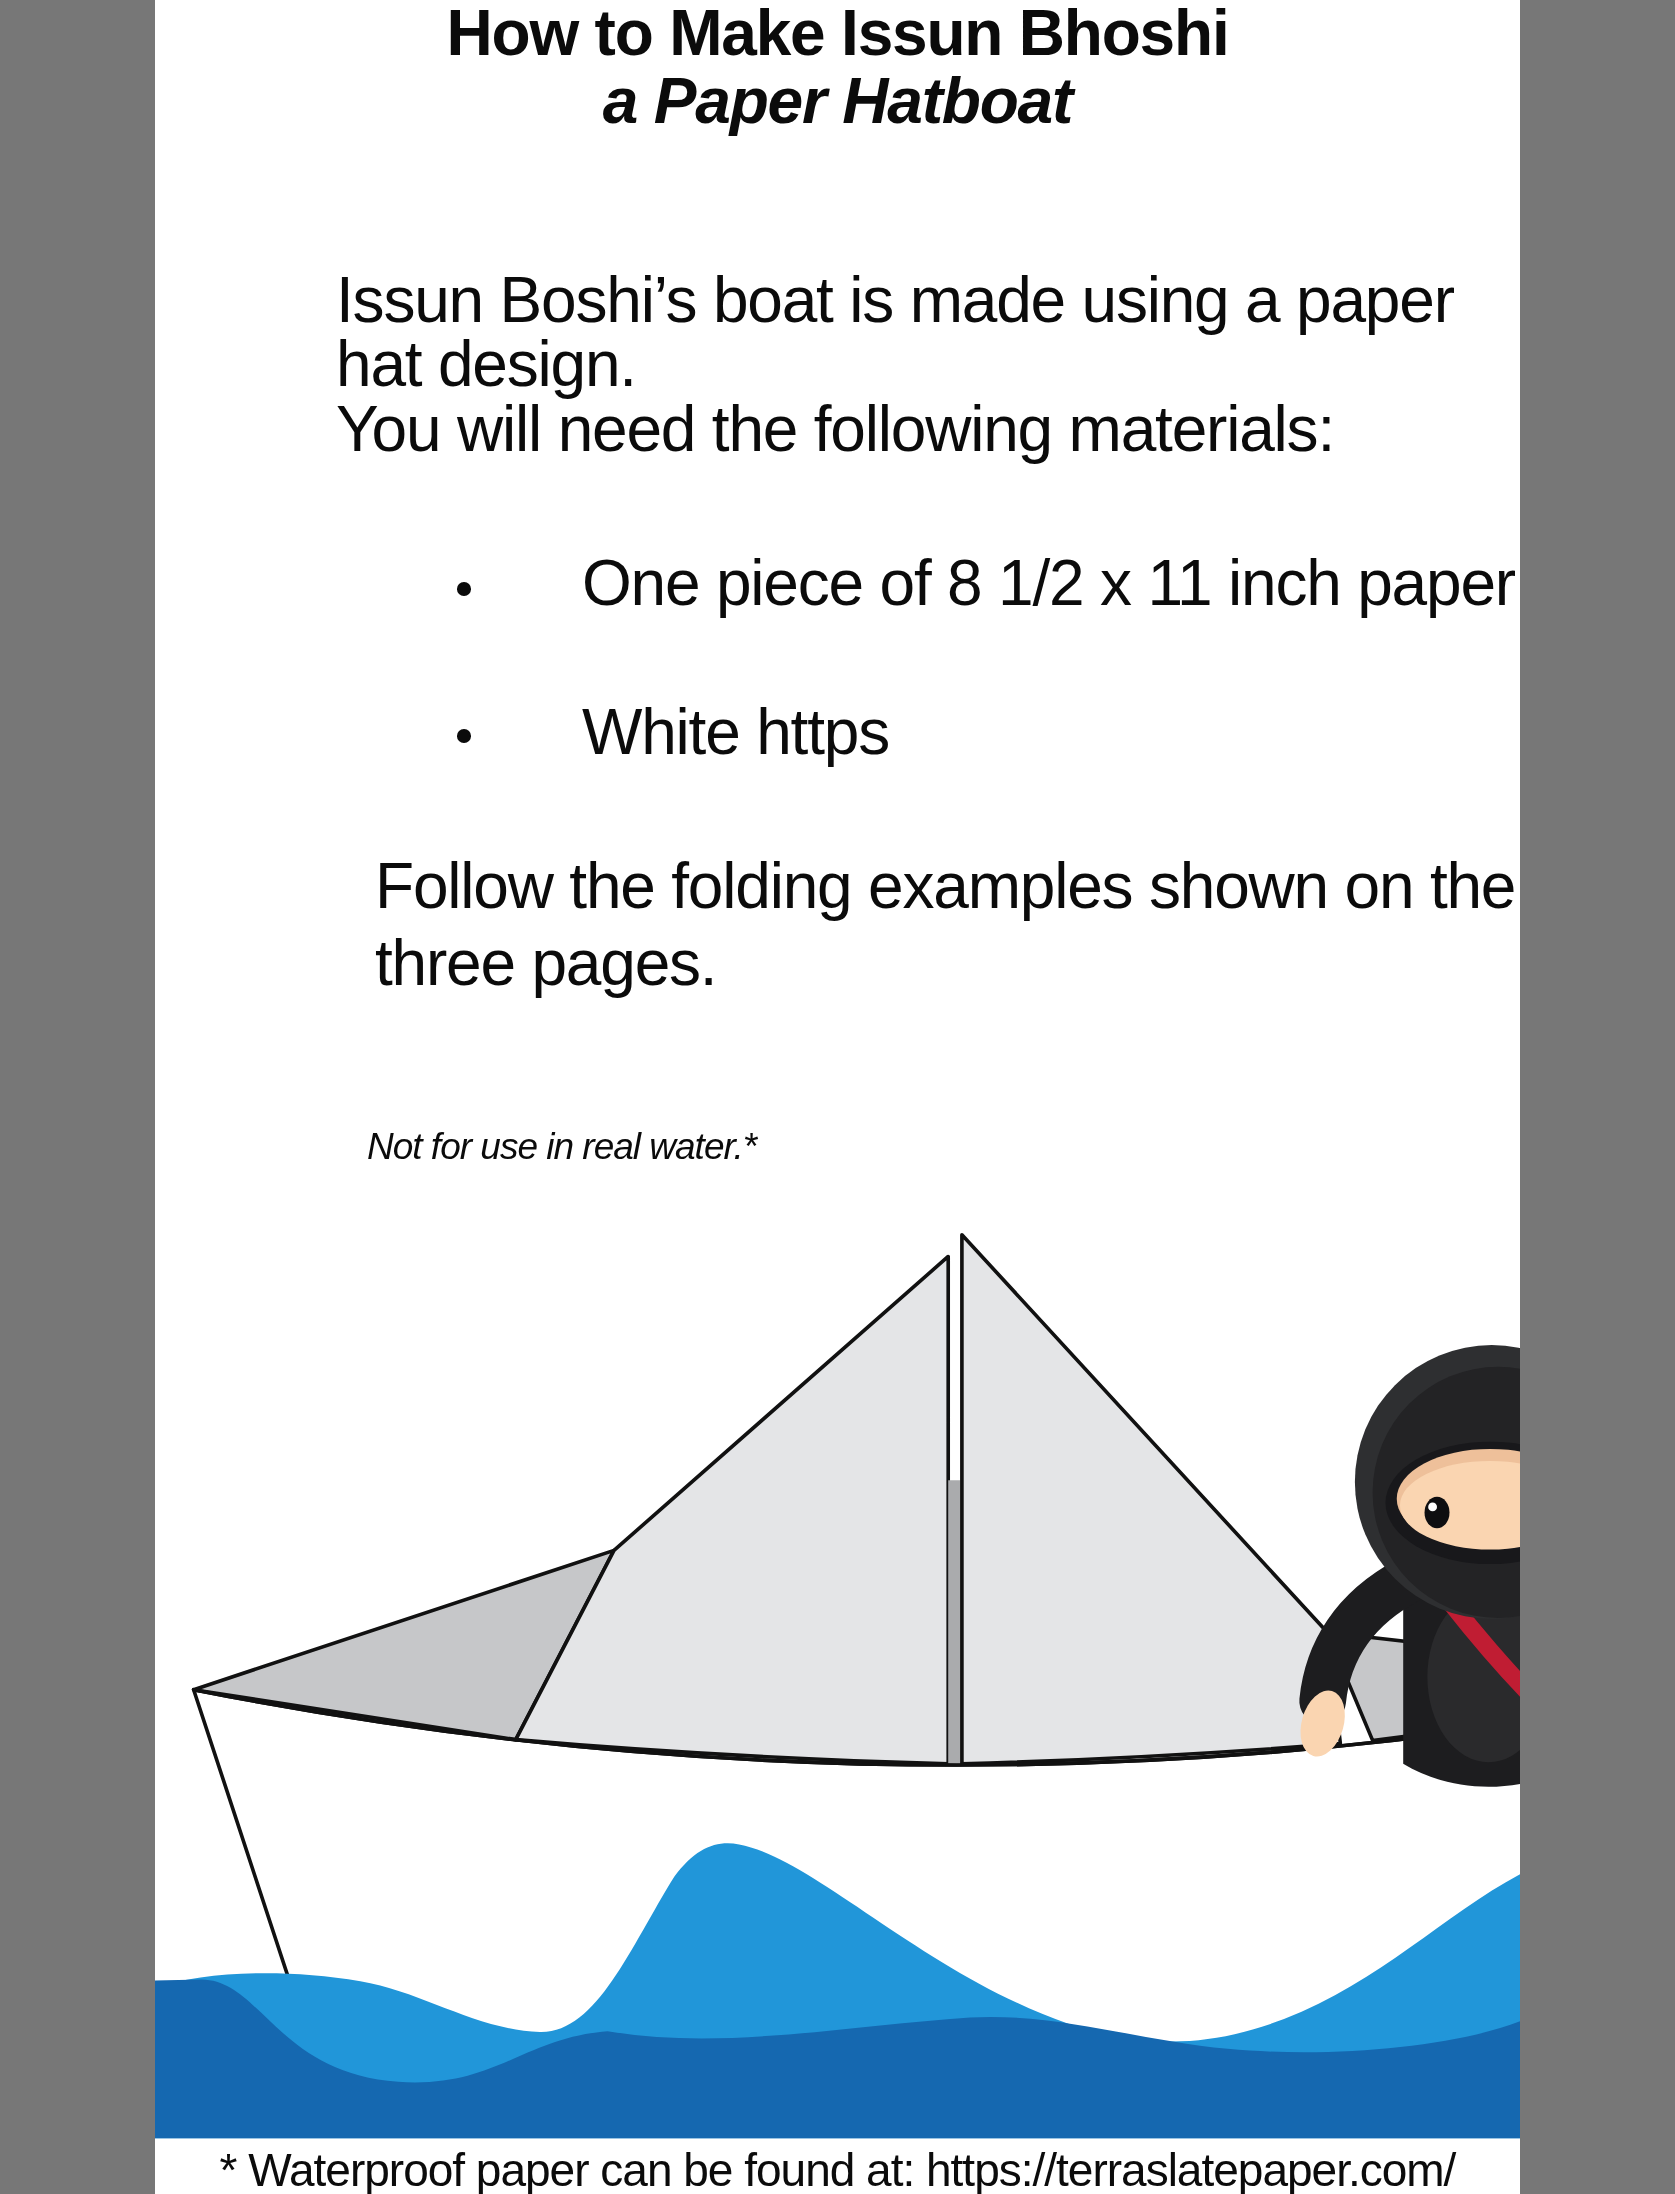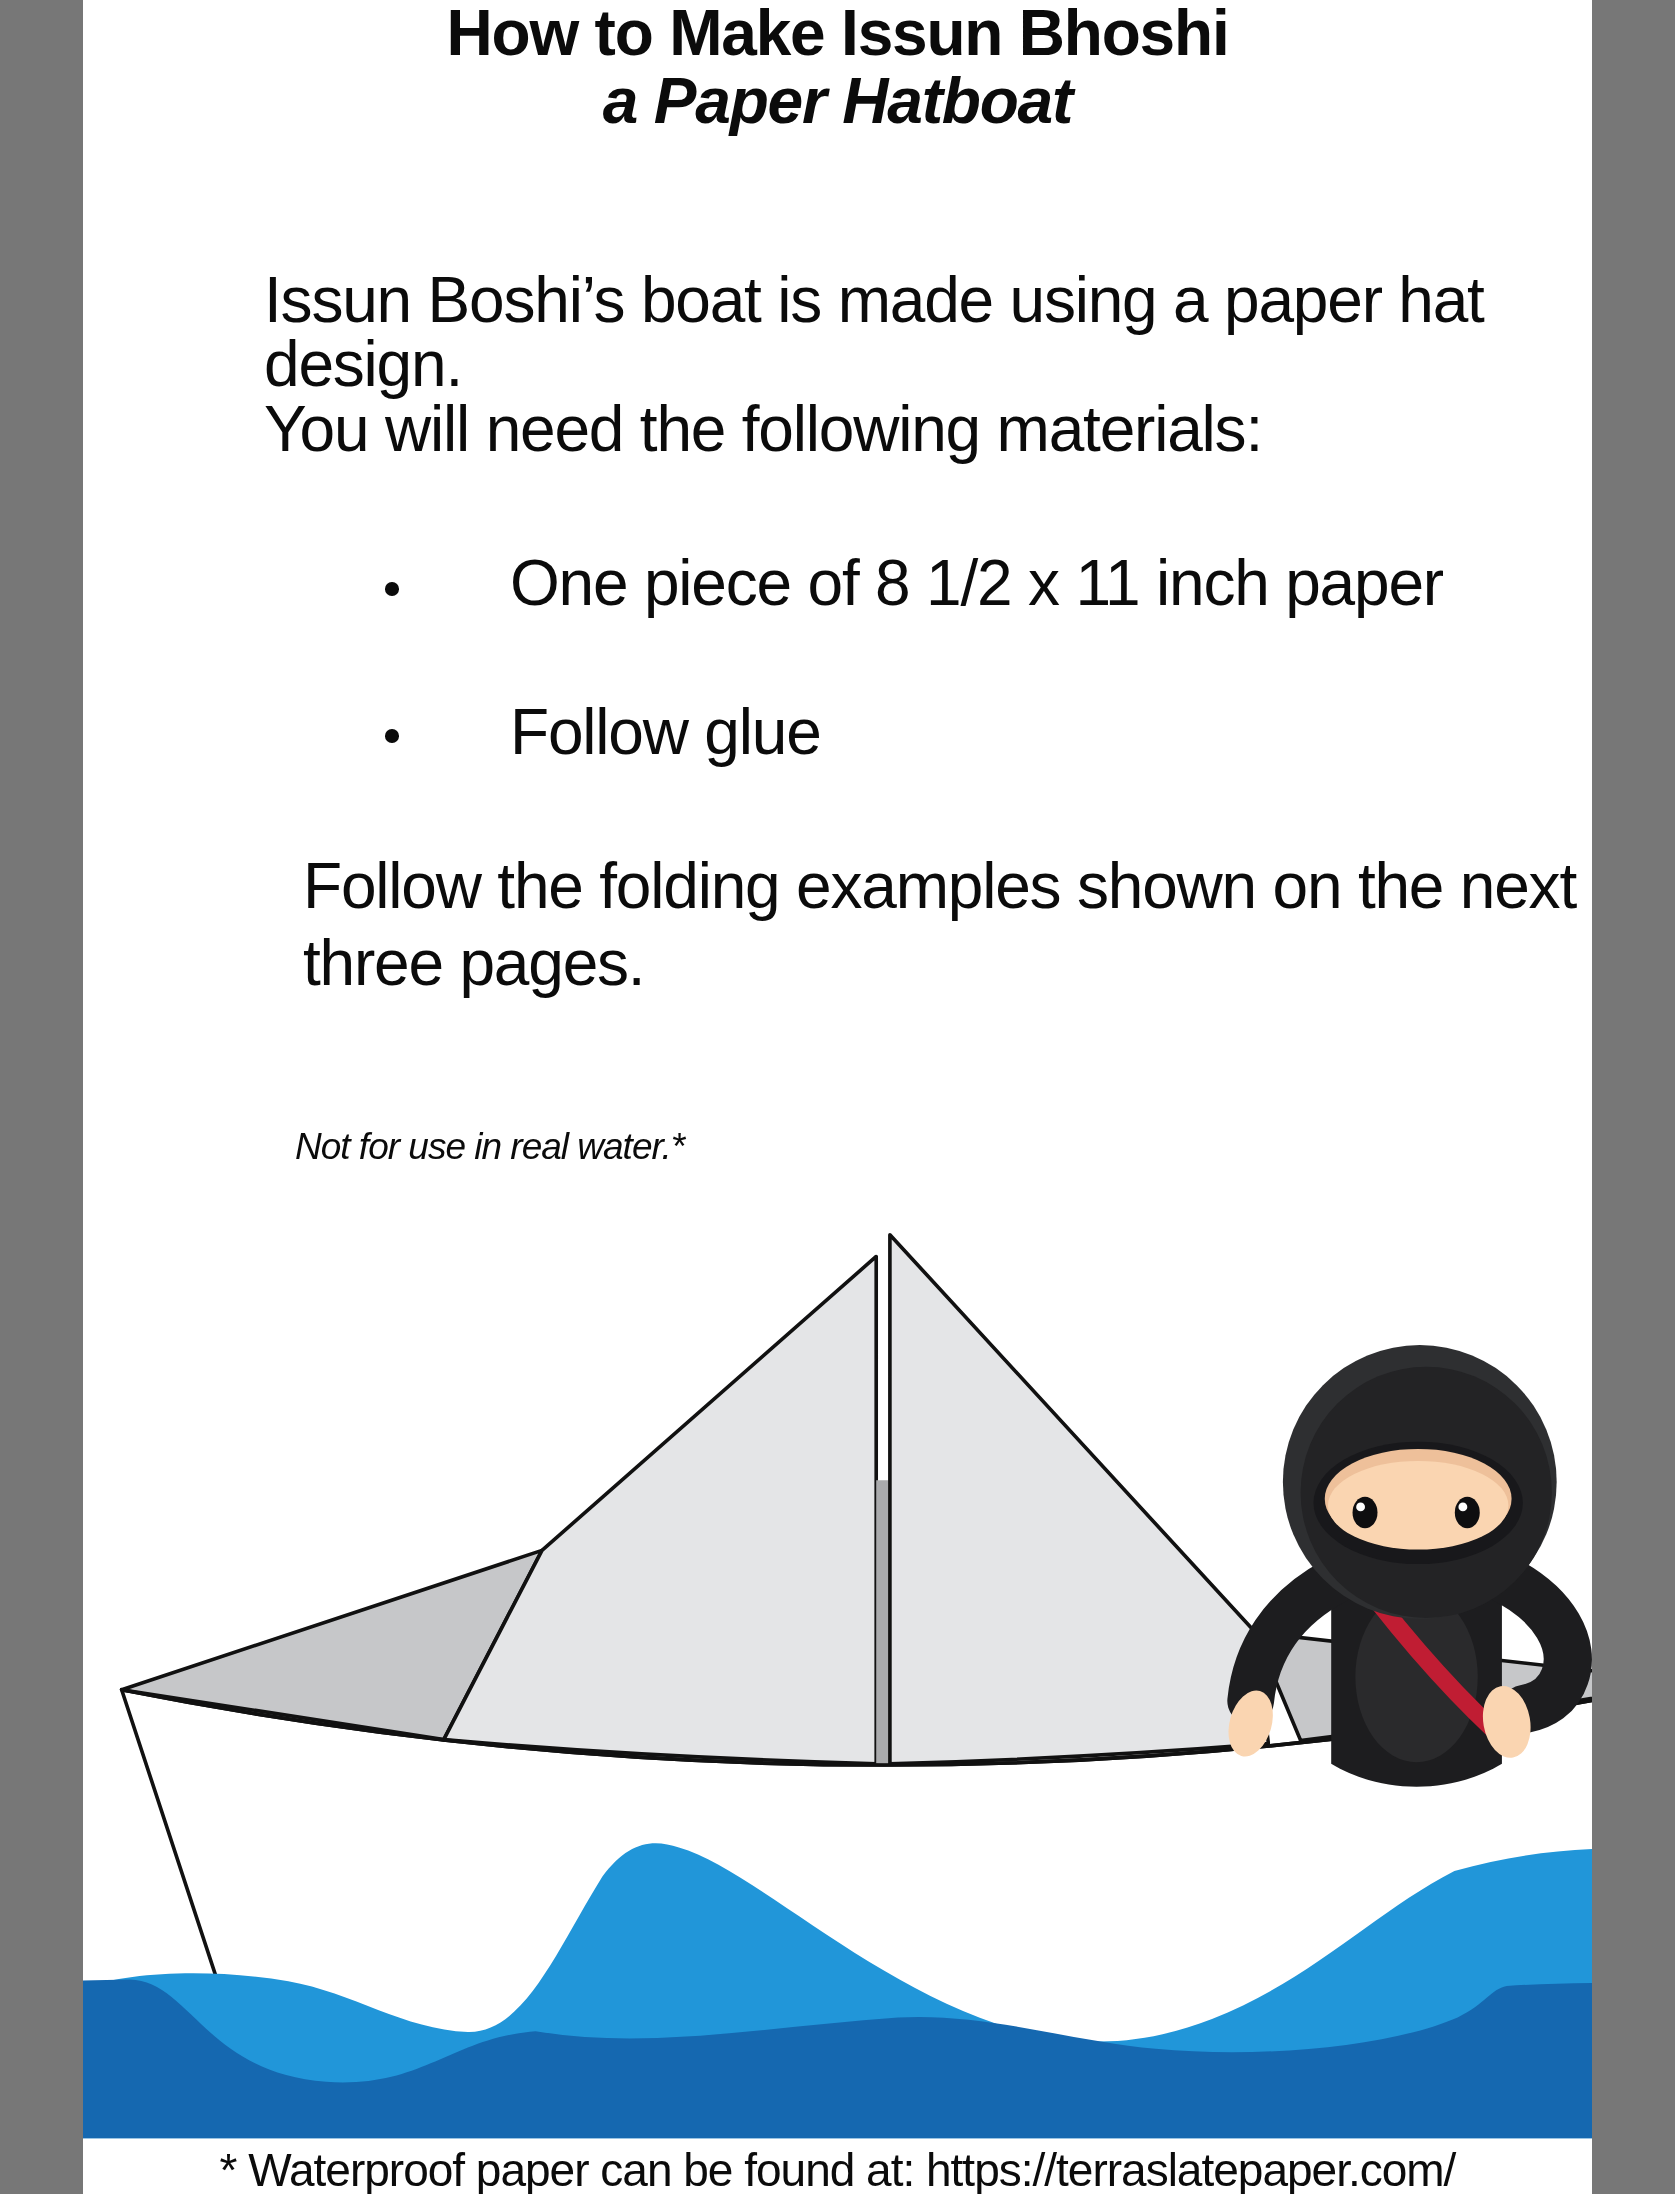--- a/index.html
+++ b/index.html
@@ -1,17 +1,17 @@
 <!DOCTYPE html>
 <html style="font-size:13px"><head>
 <meta charset="utf-8">
 <style>
   html,body{margin:0;padding:0;background:#777;}
   .page{
-    position:relative;width:1509px;height:2194px;background:#ffffff;
+    position:relative;width:1365px;height:2194px;background:#ffffff;
     font-family:"Liberation Sans",sans-serif;color:#0b0b0b;overflow:hidden;
     margin:0 auto;
   }
   .illustration{position:absolute;left:0;top:0;width:1675px;height:2194px;}
   .txt{position:absolute;white-space:pre-wrap;}
   .title{left:0;right:0;text-align:center;font-weight:bold;font-size:64px;line-height:1.05;letter-spacing:-1.2px;}
   .body{font-size:64px;letter-spacing:-1.2px;line-height:1.0;}
   .para3{width:1353px;line-height:77px;margin-left:39px;}
   .noteit{font-style:italic;font-size:37px;letter-spacing:-1px;margin-left:31px;}
   .footnote{left:0;right:0;text-align:center;font-size:46px;letter-spacing:-1px;}
@@ -104,21 +104,21 @@
   <div class="txt title" style="top:68px;font-style:italic;">a Paper Hatboat</div>
 
   <div class="txt body" style="left:181px;top:268px;">Issun Boshi’s boat is made using a paper hat design.</div>
 
   <div class="txt body" style="left:181px;top:397px;">You will need the following materials:</div>
 
   <div class="dot" style="left:302px;top:582px;"></div>
   <div class="txt body" style="left:427px;top:551px;">One piece of 8 1/2 x 11 inch paper</div>
 
   <div class="dot" style="left:302px;top:729px;"></div>
-  <div class="txt body" style="left:427px;top:700px;">Follow glue</div>
+  <div class="txt body" style="left:427px;top:700px;">White https</div>
 
   <div class="txt body para3" style="left:181px;top:848px;">Follow the folding examples shown on the next three pages.</div>
 
   <div class="txt noteit" style="left:181px;top:1126px;">Not for use in real water.*</div>
 
   <div class="txt footnote" style="top:2143px;">* Waterproof paper can be found at: https://terraslatepaper.com/</div>
 
 </div>
 
 

